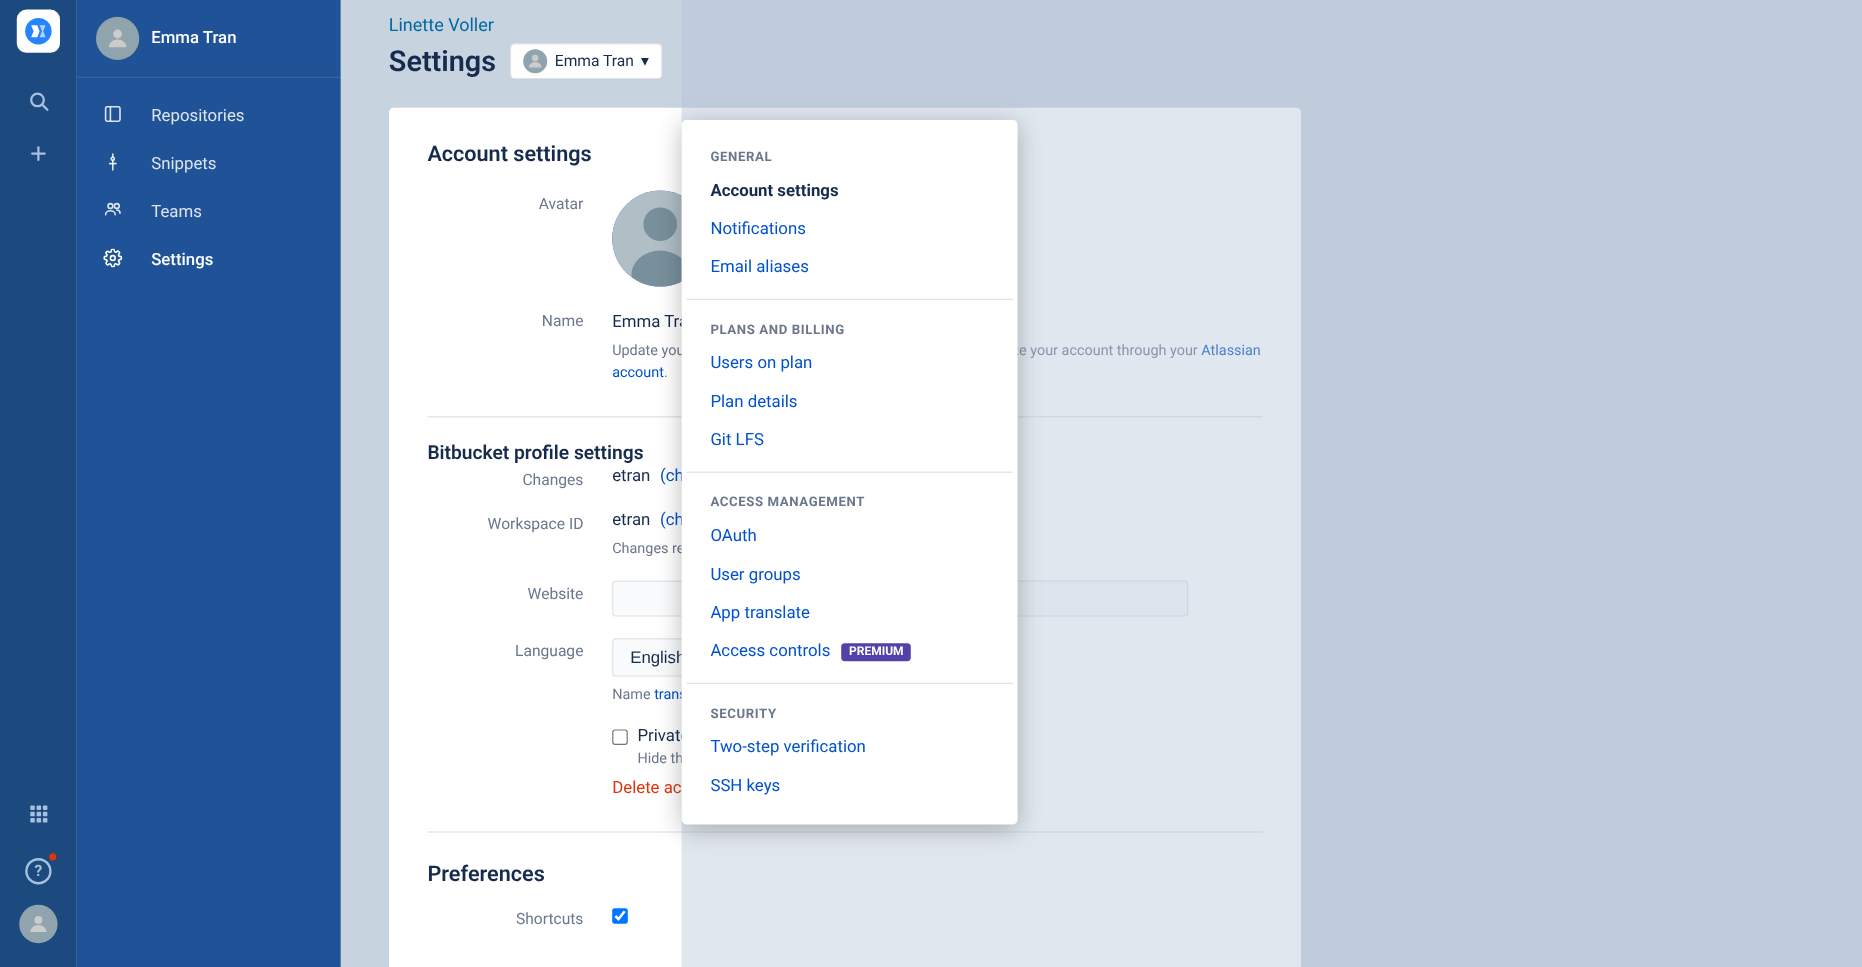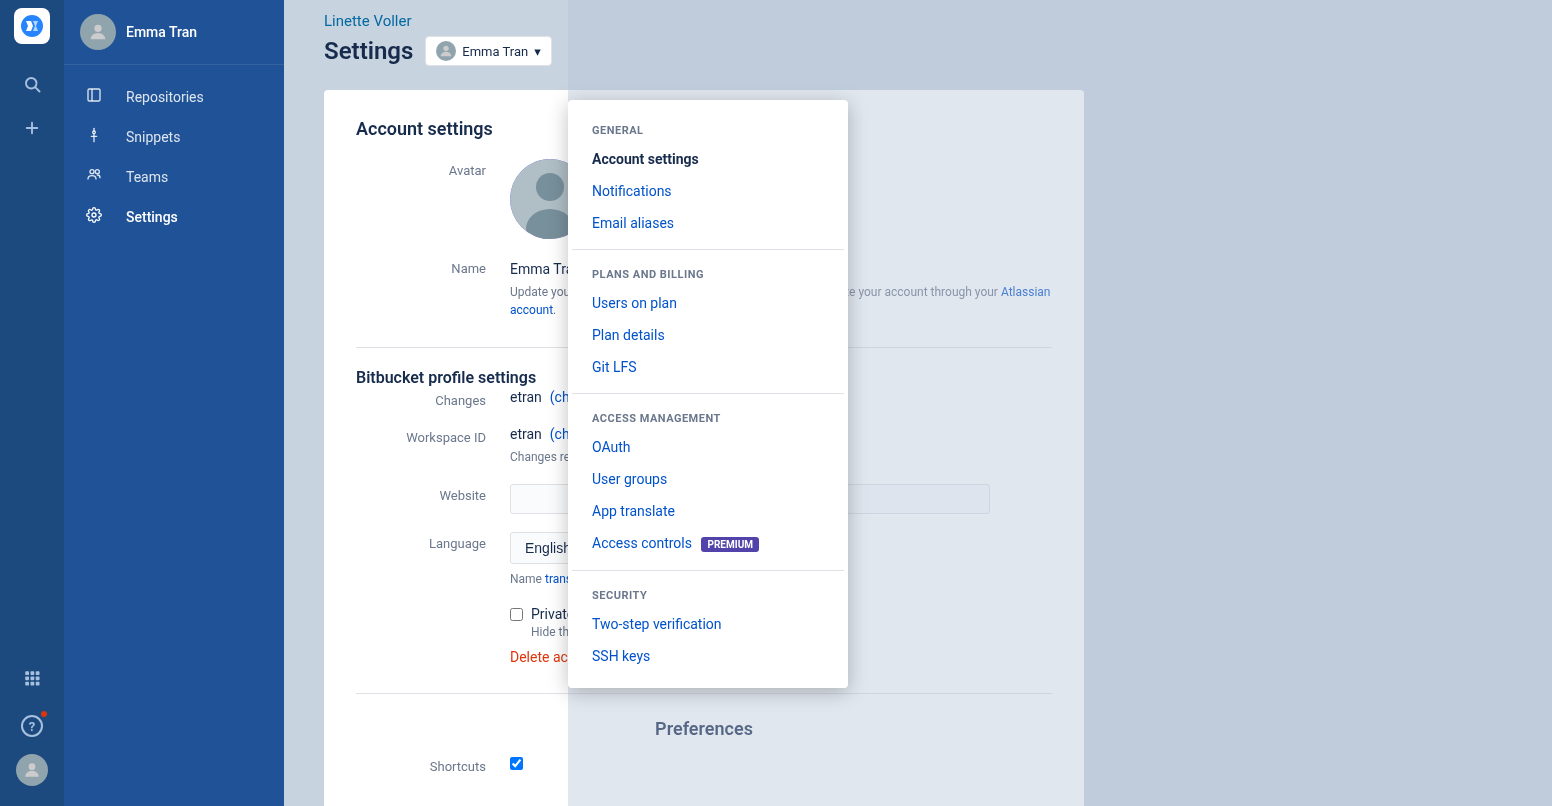--- a/index.html
+++ b/index.html
@@ -304,21 +304,20 @@
     }
 
     .preferences-title {
       font-size: 18px;
       font-weight: 600;
       color: #172b4d;
       margin-bottom: 16px;
       margin-top: 28px;
       padding-top: 24px;
       border-top: 1px solid #dfe1e6;
-      text-align: center;
     }
 
     
     .overlay {
       position: absolute;
       top: 0;
       left: 284px;
       right: 0;
       bottom: 0;
       background: rgba(180, 195, 215, 0.4);

